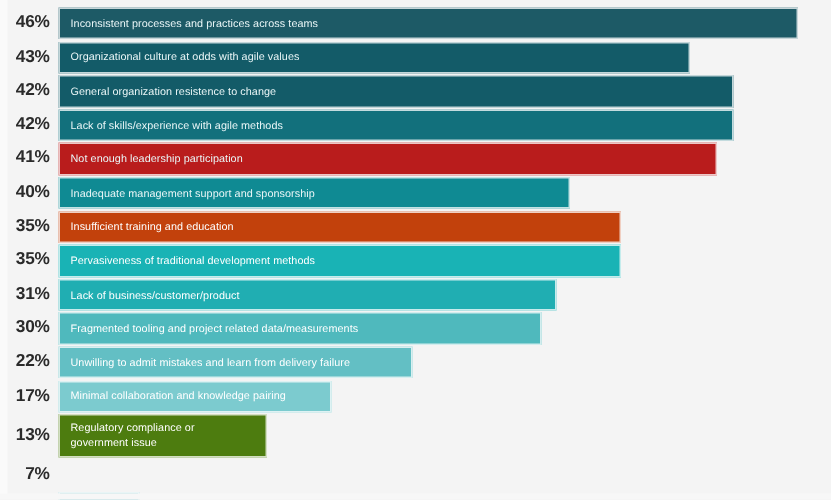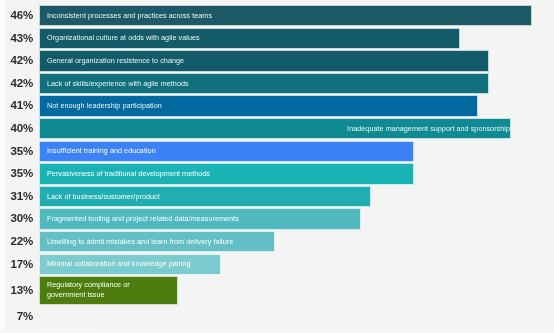--- a/index.html
+++ b/index.html
@@ -84,33 +84,33 @@
         </div>
       </div>
       <div class="row" style="top: 72.8px; height: 21.4px;">
         <div class="pct" style="top: 0px; line-height: 21.4px;">42%</div>
         <div class="bar dark" style="width: 450.13px; height: 21.4px; top: 0px; background: rgb(18, 112, 124);">
           <span class="bar-label">Lack of skills/experience with agile methods</span>
         </div>
       </div>
       <div class="row" style="top: 95.4px; height: 21.4px;">
         <div class="pct" style="top: 0px; line-height: 21.4px;">41%</div>
-        <div class="bar dark" style="width: 439.413px; height: 21.4px; top: 0px; background: #0369a1;">
+        <div class="bar dark" style="width: 439.413px; height: 21.4px; top: 0px; background: #b91c1c;">
           <span class="bar-label">Not enough leadership participation</span>
         </div>
       </div>
       <div class="row" style="top: 118px; height: 21.4px;">
         <div class="pct" style="top: 0px; line-height: 21.4px;">40%</div>
-        <div class="bar dark" style="width: 472px; height: 21.4px; top: 0px; background: rgb(15, 138, 147); justify-content: flex-end;">
+        <div class="bar dark" style="width: 341px; height: 21.4px; top: 0px; background: rgb(15, 138, 147);">
           <span class="bar-label">Inadequate management support and sponsorship</span>
         </div>
       </div>
       <div class="row" style="top: 140.6px; height: 21.4px;">
         <div class="pct" style="top: 0px; line-height: 21.4px;">35%</div>
-        <div class="bar" style="width: 375.109px; height: 21.4px; top: 0px; background: #3b82f6;">
+        <div class="bar" style="width: 375.109px; height: 21.4px; top: 0px; background: #c2410c;">
           <span class="bar-label">Insufficient training and education</span>
         </div>
       </div>
       <div class="row" style="top: 163.2px; height: 21.4px;">
         <div class="pct" style="top: 0px; line-height: 21.4px;">35%</div>
         <div class="bar" style="width: 375.109px; height: 21.4px; top: 0px; background: rgb(25, 179, 181);">
           <span class="bar-label">Pervasiveness of traditional development methods</span>
         </div>
       </div>
       <div class="row" style="top: 185.8px; height: 21.4px;">

